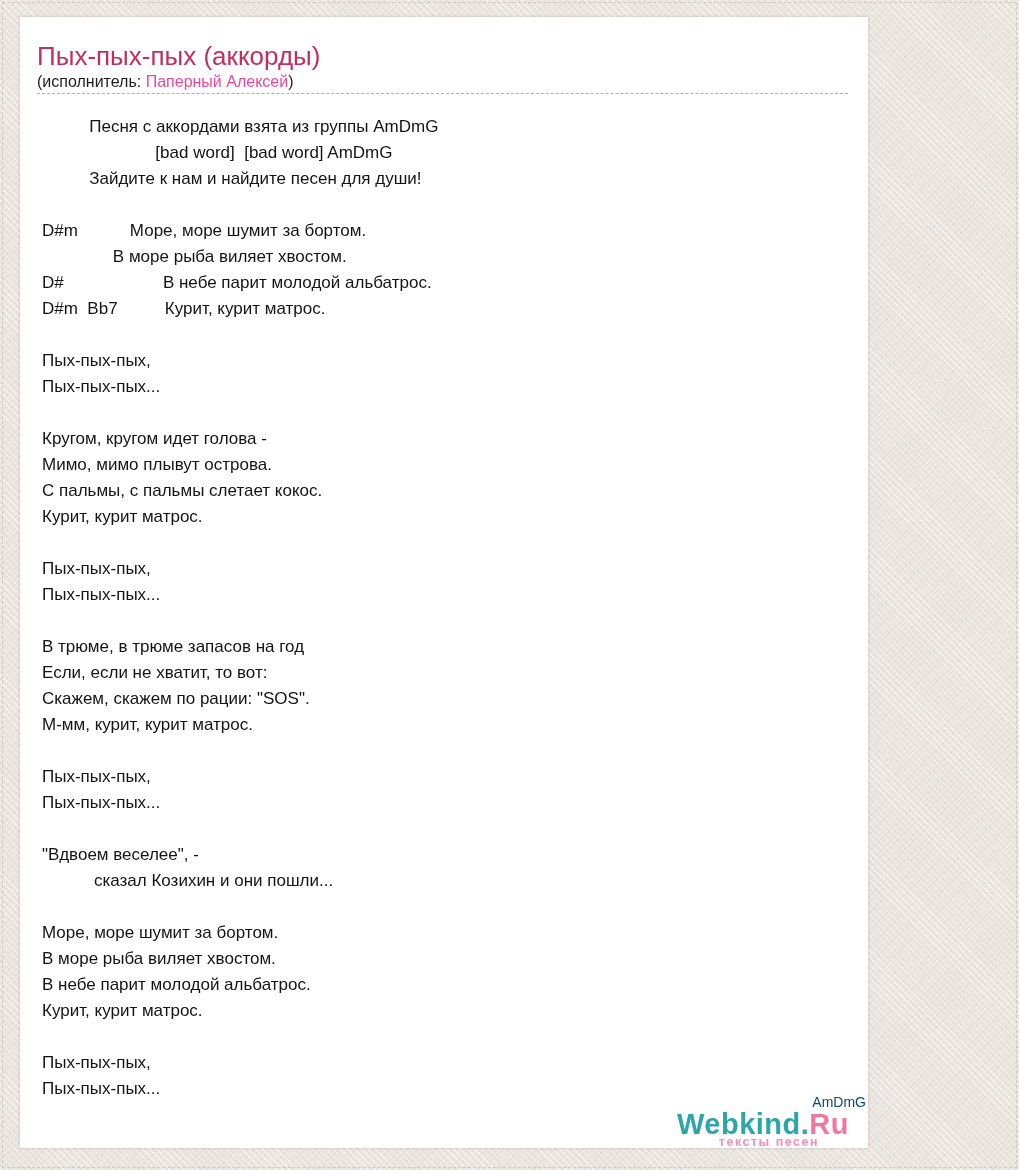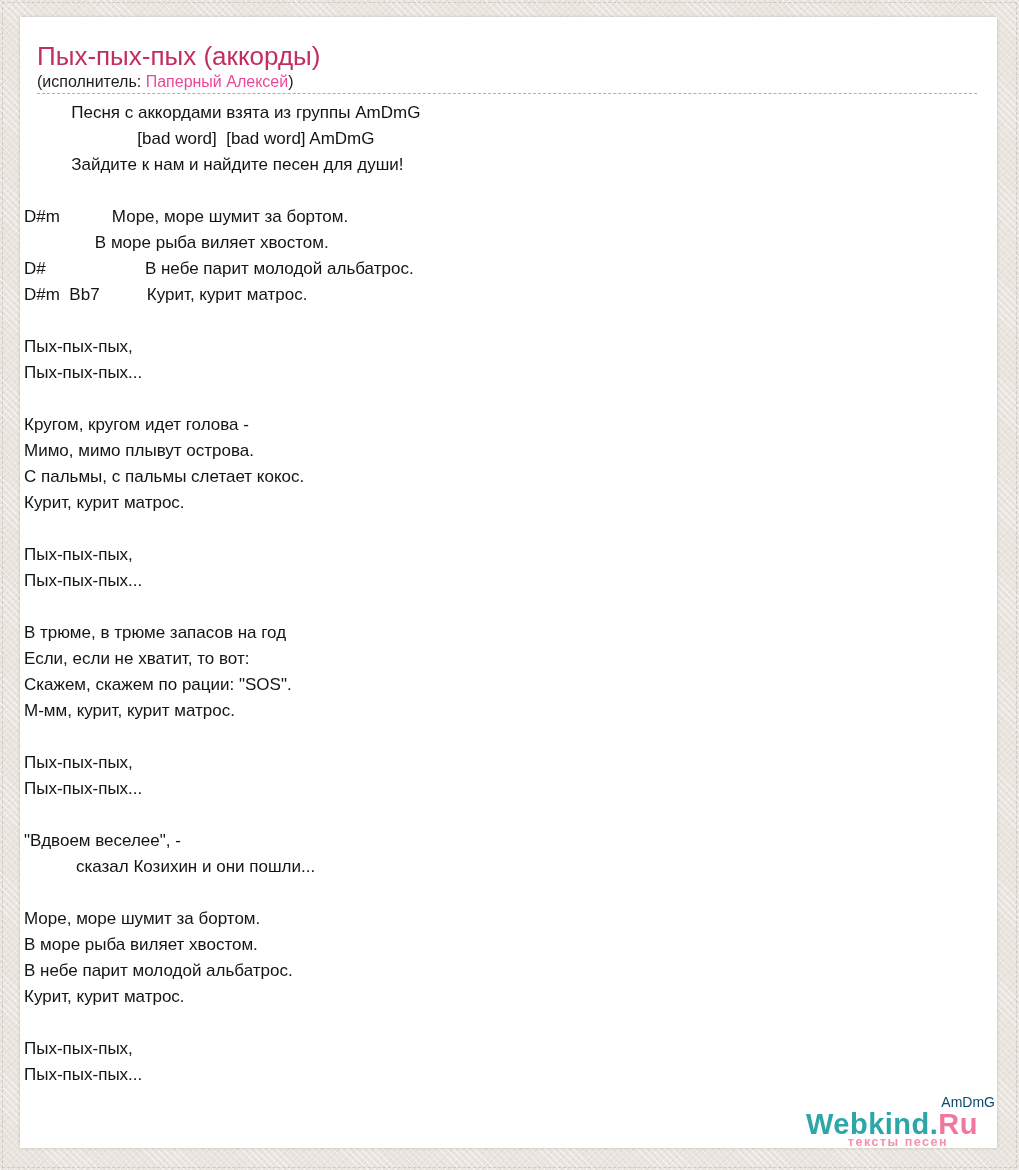--- a/index.html
+++ b/index.html
@@ -12,43 +12,43 @@
     background-image:
       repeating-linear-gradient(45deg, rgba(255,255,255,.5) 0 1px, rgba(255,255,255,0) 1px 5px),
       repeating-linear-gradient(135deg, rgba(150,138,124,.08) 0 1px, rgba(255,255,255,0) 1px 4px);
   }
   .stitch-border {
     position:absolute; left:2px; top:2px; right:2px; bottom:2px;
     border:1px dashed #cfc9c1;
     pointer-events:none;
   }
   .page {
-    position:absolute; left:20px; top:17px; width:977px; height:1131px;
+    position:absolute; left:20px; top:17px; width:848px; height:1131px;
     background:#ffffff;
     box-shadow:0 0 3px rgba(0,0,0,.18);
   }
   .header { padding:24px 20px 0 17px; }
   .page-title {
     font-size:26px; font-weight:400; line-height:30px;
     color:#c22f5e;
   }
   .subtitle {
     font-size:16px; line-height:21px; color:#1d1d1d;
   }
   .subtitle .artist-link {
     color:#ec4899; text-decoration:none; cursor:pointer;
   }
   .separator {
     margin:1px 20px 0 17px;
     border-top:1px dashed #9fb3c8;
     height:0;
   }
   .lyrics {
-    margin-top:6px;
-    padding-left:4px;
+    margin-top:20px;
+    padding-left:22px;
     font-family:"Liberation Sans", sans-serif;
     font-size:17px;
     line-height:26px;
     color:#141414;
     white-space:pre;
   }
   .footer-chords {
     position:absolute; top:1072px; right:2px;
     font-size:14px; line-height:26px; color:#0c4a6e;
   }

